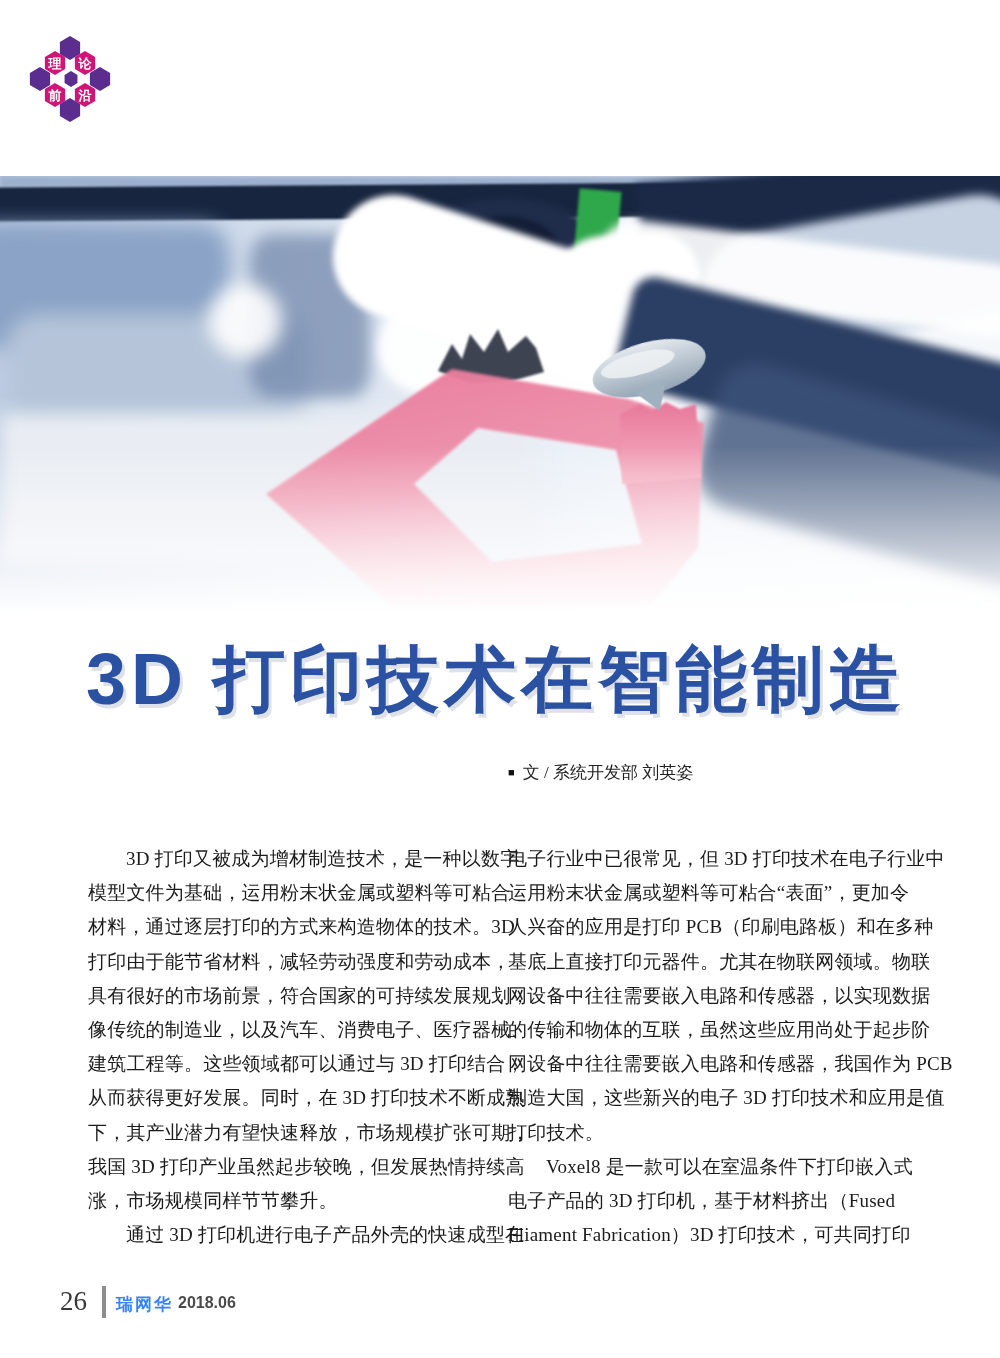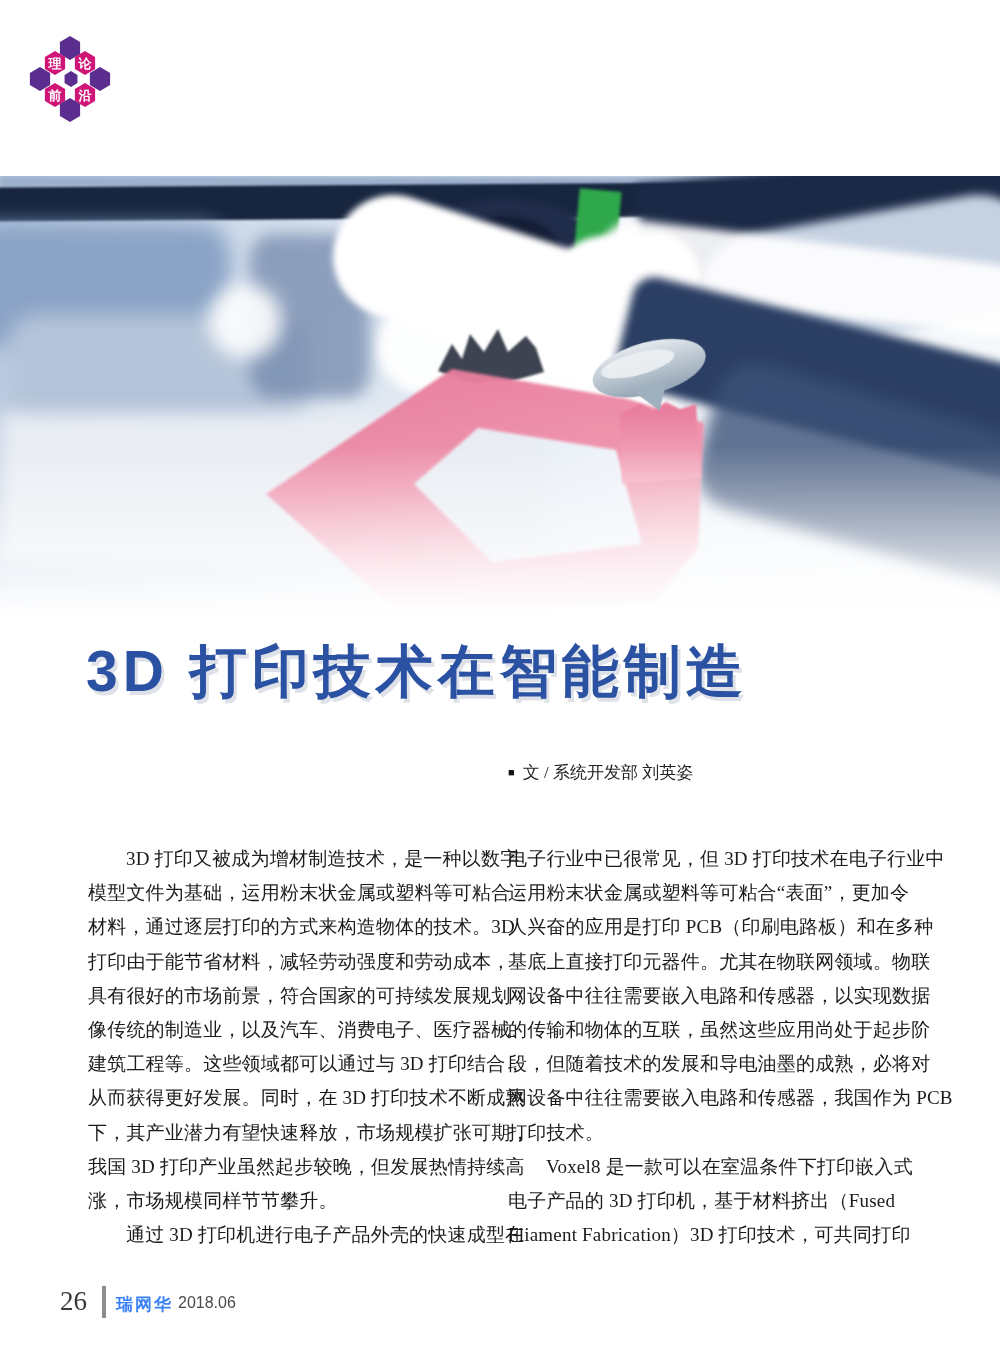--- a/index.html
+++ b/index.html
@@ -46,21 +46,21 @@
   .h-head2{left:556px;top:58px;width:144px;height:92px;border-radius:46px;background:#ffffff;transform:rotate(-5deg);filter:blur(3px);}
   .h-tube{left:598px;top:66px;width:430px;height:72px;border-radius:36px;background:rgba(255,255,255,.92);transform:rotate(7deg);filter:blur(4px);}
   .h-head3{left:376px;top:146px;width:306px;height:94px;border-radius:46px;background:rgba(255,255,255,.94);transform:rotate(12deg);filter:blur(5px);}
   .h-svg{left:0;top:0;width:1000px;height:488px;}
   .h-fade{left:0;top:270px;width:1000px;height:218px;background:linear-gradient(180deg,rgba(255,255,255,0) 0%,#ffffff 78%);}
 
   
   .title{
     position:absolute; margin:0; color:#2b52a2; font-weight:900;
     font-family:"Liberation Sans","DejaVu Sans",sans-serif;
-    font-size:57px; letter-spacing:5px; line-height:1; white-space:nowrap;
+    font-size:72px; letter-spacing:5px; line-height:1; white-space:nowrap;
     text-shadow:3px 4px 0 rgba(70,90,130,0.18);
   }
   .title.l1{left:86px; top:643px;}
   .title.l2{left:86px; top:722px;}
   .byline{
     position:absolute; left:508px; top:761px; white-space:nowrap;
     font-size:17px; color:#222;
     font-family:"Liberation Serif","DejaVu Serif",serif;
   }
   .byline .bullet{font-size:11px; vertical-align:2px; margin-right:8px; color:#111;}
@@ -83,20 +83,21 @@
   }
   .fbar{position:absolute; left:96px; top:0px; width:4px; height:32px; background:#8d8d8d;}
   .mag{
     position:absolute; left:110px; top:7px; font-size:17px; font-weight:bold;
     color:#3b82f6; letter-spacing:2px;
     font-family:"Liberation Sans","DejaVu Sans",sans-serif;
   }
   .issue{
     position:absolute; left:172px; top:8px; font-size:16px; color:#4a4a4a;
     font-family:"Liberation Sans","DejaVu Sans",sans-serif;
+    font-weight:bold;
   }
 </style>
 </head>
 <body>
 
 <div class="page">
 
   <div class="logo">
     <div class="hex purple" style="left:29px;top:0;"></div>
     <div class="hex magenta" style="left:14px;top:15px;">
@@ -187,22 +188,22 @@
       <div class="tline end">涨，市场规模同样节节攀升。</div>
       <div class="tline ind">通过 3D 打印机进行电子产品外壳的快速成型在</div>
     </div>
   <div class="col right">
       <div class="tline">电子行业中已很常见，但 3D 打印技术在电子行业中</div>
       <div class="tline">运用粉末状金属或塑料等可粘合“表面”，更加令</div>
       <div class="tline">人兴奋的应用是打印 PCB（印刷电路板）和在多种</div>
       <div class="tline">基底上直接打印元器件。尤其在物联网领域。物联</div>
       <div class="tline">网设备中往往需要嵌入电路和传感器，以实现数据</div>
       <div class="tline">的传输和物体的互联，虽然这些应用尚处于起步阶</div>
-      <div class="tline">段，但随着技术的发展和导电油墨的成熟，必将对</div>
       <div class="tline">网设备中往往需要嵌入电路和传感器，我国作为 PCB</div>
+      <div class="tline">制造大国，这些新兴的电子 3D 打印技术和应用是值</div>
       <div class="tline end">打印技术。</div>
       <div class="tline ind">Voxel8 是一款可以在室温条件下打印嵌入式</div>
       <div class="tline">电子产品的 3D 打印机，基于材料挤出（Fused</div>
       <div class="tline">Fliament Fabrication）3D 打印技术，可共同打印</div>
     </div>
 
   <div class="footer">
     <span class="pagenum">26</span>
     <span class="fbar"></span>
     <span class="mag">瑞网华</span>

